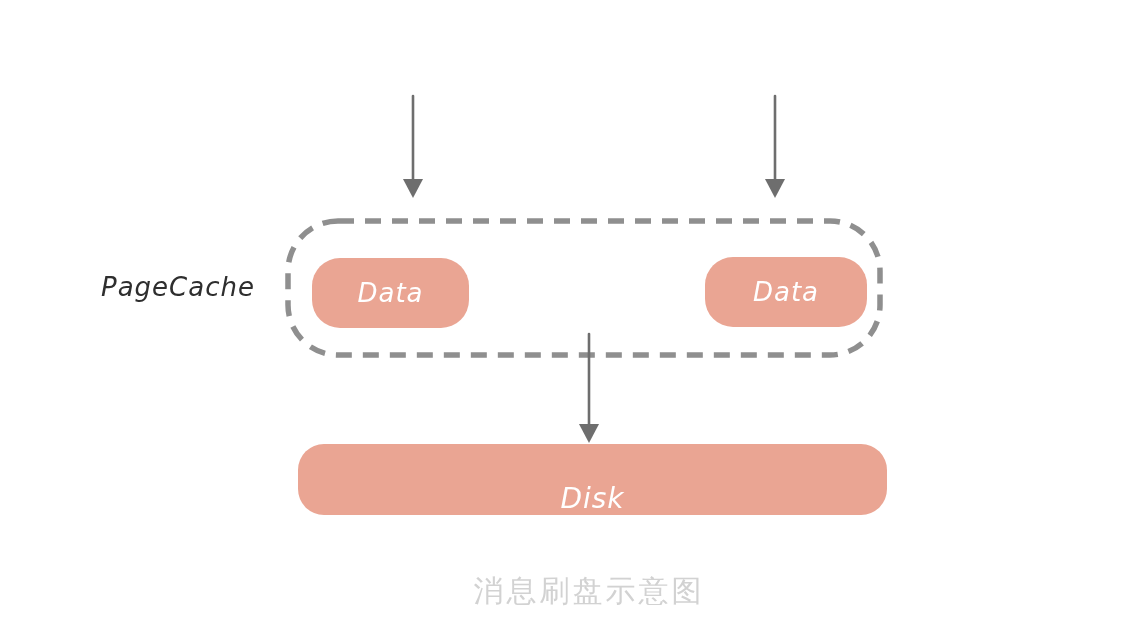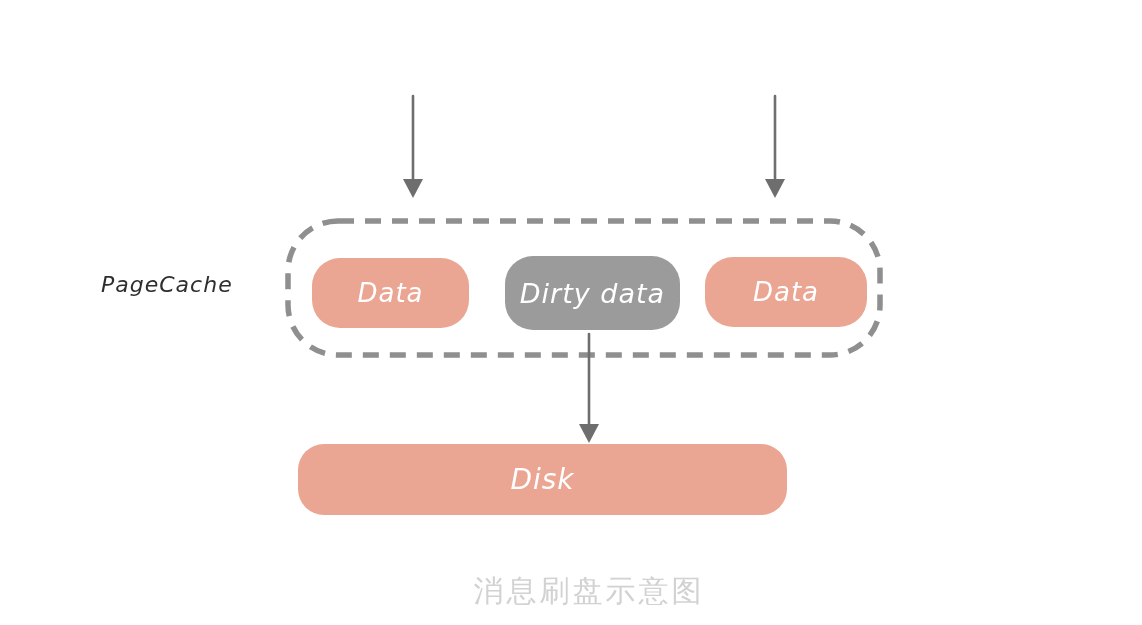--- a/index.html
+++ b/index.html
@@ -49,23 +49,24 @@
     letter-spacing: 1px;
   }
   .node.broker {
     left: 292px; top: 15px;
     width: 590px; height: 73px;
     border-radius: 26px;
     font-size: 28px;
   }
   .node.disk {
     left: 298px; top: 444px;
-    width: 489px; height: 71px;
+    width: 589px; height: 71px;
     border-radius: 26px;
     font-size: 28px;
+    align-items: flex-end;
   }
   .node.small {
     border-radius: 28px;
     font-size: 26px;
   }
   .node.data1 {
     left: 312px; top: 258px;
     width: 157px; height: 70px;
   }
   .node.dirty {
@@ -75,21 +76,21 @@
     font-size: 27px;
   }
   .node.data2 {
     left: 705px; top: 257px;
     width: 162px; height: 70px;
   }
   .side-label {
     position: absolute;
     left: 101px;
     top: 272px;
-    font-size: 22px;
+    font-size: 26px;
     font-style: italic;
     letter-spacing: 1px;
     color: var(--side-label-text, #2e2e2e);
   }
   .caption {
     position: absolute;
     left: 0;
     top: 571px;
     width: 1178px;
     text-align: center;
@@ -119,23 +120,20 @@
     </g>
   </svg>
 
 
   <div class="side-label">PageCache</div>
 
   <div class="node small data1">
     <span>Data</span>
   </div>
 
-  <div class="node small dirty">
-    <span>Dirty data</span>
-  </div>
 
   <div class="node small data2">
     <span>Data</span>
   </div>
 
   <div class="node disk">
     <span>Disk</span>
   </div>
 
   <div class="caption">消息刷盘示意图</div>

